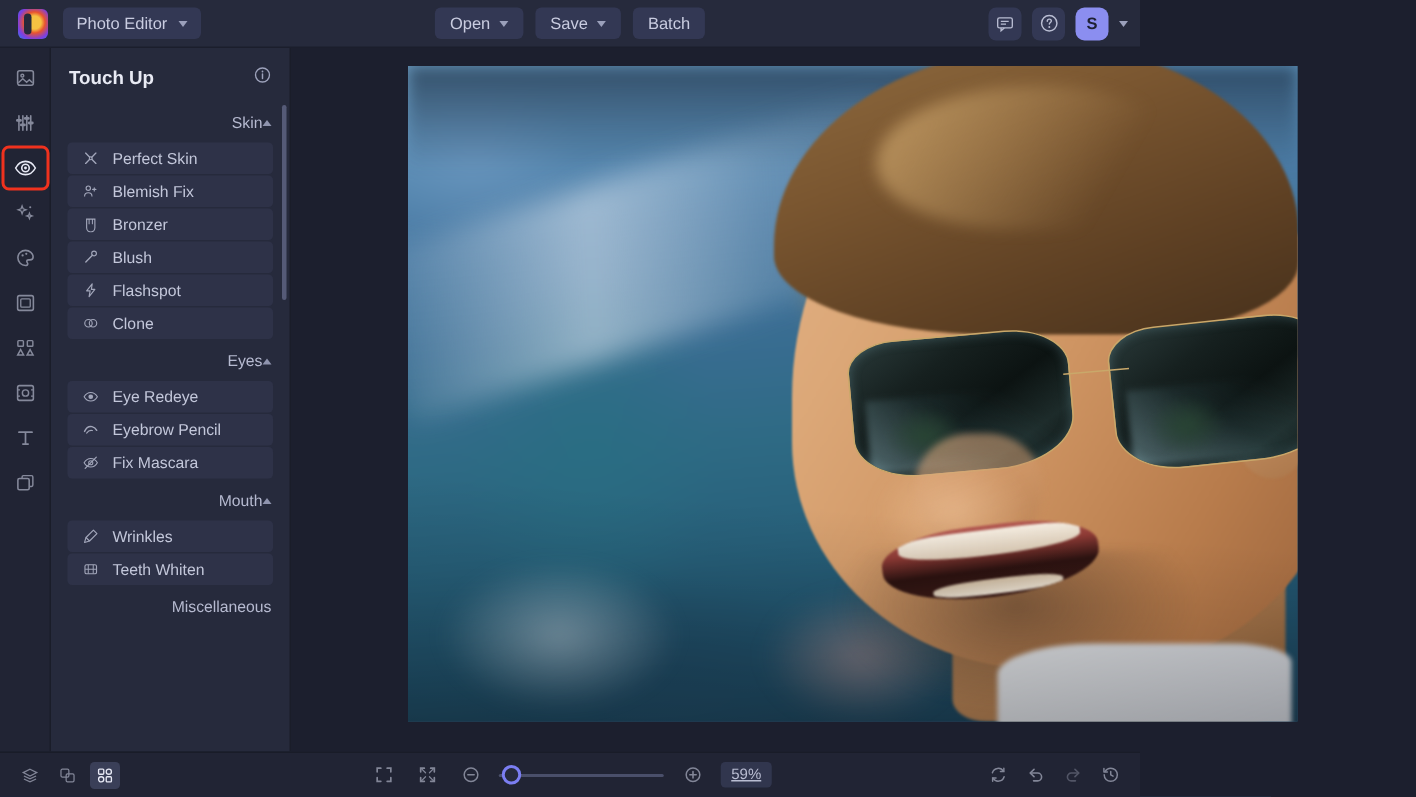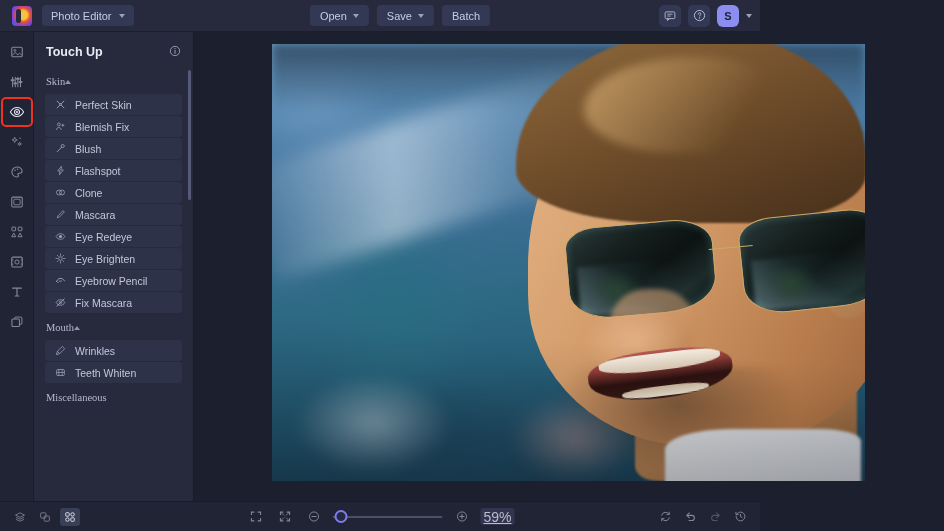--- a/index.html
+++ b/index.html
@@ -48,21 +48,21 @@
     cursor: pointer;
   }
   .chev {
     width: 0; height: 0;
     border-left: 3.5px solid transparent;
     border-right: 3.5px solid transparent;
     border-top: 4px solid #9ba0bb;
   }
   .center-actions {
     position: absolute; left: 50%; transform: translateX(-50%);
-    display: flex; align-items: center; gap: 8px; margin-left: 20px;
+    display: flex; align-items: center; gap: 8px;
   }
   .tbtn {
     display: flex; align-items: center; gap: 6px;
     height: 21px; padding: 0 10px;
     background: #333854; border-radius: 4px;
     color: #c9cce0; font-size: 11px; cursor: pointer;
     border: none;
   }
   .tbtn.plain { background: #333854; }
   .right-actions {
@@ -136,25 +136,24 @@
     background: #7b7ef2;
     border-radius: 4px;
     color: #1a1d2e; font-size: 10px; font-weight: bold;
     display: flex; align-items: center; justify-content: center;
     cursor: pointer;
   }
   .panel-scroll {
     flex: 1; overflow: hidden; position: relative;
   }
   .group-head {
-    display: flex; align-items: center; justify-content: flex-start;
+    display: flex; align-items: center; justify-content: flex-end;
     padding: 8px 12px 6px 12px;
     color: #b6bad0; font-size: 10.5px;
     cursor: pointer;
-    font-family: Liberation Serif, serif;
   }
   .caret-up {
     width: 0; height: 0;
     border-left: 3.5px solid transparent;
     border-right: 3.5px solid transparent;
     border-bottom: 4px solid #8f94ae;
   }
   .tool-item {
     display: flex; align-items: center; gap: 9px;
     height: 21px; margin: 1px 11px;
@@ -397,21 +396,21 @@
     width: 100%; height: 2px; background: #4a4f6a; border-radius: 2px;
   }
   .zhandle {
     position: absolute; left: 2px;
     width: 13px; height: 13px; border-radius: 50%;
     background: #262a3c; border: 2.5px solid #7b7ef2;
   }
   .zval {
     min-width: 34px; height: 17px;
     background: #31364e; border-radius: 3px;
-    color: #b9bdd2; font-size: 14px;
+    color: #b9bdd2; font-size: 10px;
     display: flex; align-items: center; justify-content: center; text-decoration: underline;
   }
   .bright { margin-left: auto; display: flex; align-items: center; gap: 5px; }
 </style>
 </head>
 <body>
 
 <div id="app">
 
   <div class="topbar">
@@ -563,20 +562,29 @@
                   <circle cx="5.6" cy="5" r="2.1" stroke="#c3c7da" stroke-width="1.1"></circle>
                   <path d="M2 13c0-2 1.6-3.5 3.6-3.5S9.2 11 9.2 13" stroke="#c3c7da" stroke-width="1.1" fill="none"></path>
                   <path d="M11.4 4.6v3.2M9.8 6.2h3.2" stroke="#c3c7da" stroke-width="1.1" stroke-linecap="round"></path>
                 </svg>
               </span>
               <span>Blemish Fix</span>
             </div>
             <div class="tool-item">
               <span class="ti">
                 <svg width="11" height="11" viewBox="0 0 16 16" fill="none">
+                  <path d="M4 3h8v8.5a4 4 0 01-8 0z" stroke="#c3c7da" stroke-width="1.1" fill="none"></path>
+                  <path d="M6.4 3v5M9.6 3v5" stroke="#c3c7da" stroke-width="1"></path>
+                </svg>
+              </span>
+              <span>Bronzer</span>
+            </div>
+            <div class="tool-item">
+              <span class="ti">
+                <svg width="11" height="11" viewBox="0 0 16 16" fill="none">
                   <circle cx="11.2" cy="4.4" r="2.3" stroke="#c3c7da" stroke-width="1.1"></circle>
                   <path d="M9.6 6.1L3.2 12.6" stroke="#c3c7da" stroke-width="1.3" stroke-linecap="round"></path>
                 </svg>
               </span>
               <span>Blush</span>
             </div>
             <div class="tool-item">
               <span class="ti">
                 <svg width="11" height="11" viewBox="0 0 16 16" fill="none">
                   <path d="M9.4 1.8L4 8.6h3.4L6.4 14.2 12 7.2H8.6z" stroke="#c3c7da" stroke-width="1.1" fill="none" stroke-linejoin="round"></path>
@@ -586,45 +594,32 @@
             </div>
             <div class="tool-item">
               <span class="ti">
                 <svg width="11" height="11" viewBox="0 0 16 16" fill="none">
                   <circle cx="5.8" cy="8" r="3.6" stroke="#c3c7da" stroke-width="1.1"></circle>
                   <circle cx="10.2" cy="8" r="3.6" stroke="#c3c7da" stroke-width="1.1"></circle>
                 </svg>
               </span>
               <span>Clone</span>
             </div>
-            <div class="tool-item">
-              <span class="ti">
-                <svg width="11" height="11" viewBox="0 0 16 16" fill="none">
-                  <path d="M11.8 2.4l1.9 1.9-7.6 7.6-2.6.7.7-2.6z" stroke="#c3c7da" stroke-width="1.1" fill="none" stroke-linejoin="round"></path>
-                </svg>
-              </span>
-              <span>Mascara</span>
+            <div class="group-head">
+              <span>Eyes</span>
+              <span class="caret-up"></span>
             </div>
             <div class="tool-item">
               <span class="ti">
                 <svg width="11" height="11" viewBox="0 0 16 16" fill="none">
                   <path d="M1.6 8C3.2 5.2 5.4 3.9 8 3.9s4.8 1.3 6.4 4.1c-1.6 2.8-3.8 4.1-6.4 4.1S3.2 10.8 1.6 8z" stroke="#c3c7da" stroke-width="1.1"></path>
                   <circle cx="8" cy="8" r="2.3" fill="#c3c7da"></circle>
                 </svg>
               </span>
               <span>Eye Redeye</span>
-            </div>
-            <div class="tool-item">
-              <span class="ti">
-                <svg width="11" height="11" viewBox="0 0 16 16" fill="none">
-                  <circle cx="8" cy="8" r="2.6" stroke="#c3c7da" stroke-width="1.1"></circle>
-                  <path d="M8 1.4v2M8 12.6v2M1.4 8h2M12.6 8h2M3.4 3.4l1.4 1.4M11.2 11.2l1.4 1.4M12.6 3.4l-1.4 1.4M4.8 11.2l-1.4 1.4" stroke="#c3c7da" stroke-width="1.1" stroke-linecap="round"></path>
-                </svg>
-              </span>
-              <span>Eye Brighten</span>
             </div>
             <div class="tool-item">
               <span class="ti">
                 <svg width="11" height="11" viewBox="0 0 16 16" fill="none">
                   <path d="M2 9.6C3.8 5.8 6.6 4.4 9.2 5c2.2.5 3.8 2 4.6 3.6" stroke="#c3c7da" stroke-width="1.4" fill="none" stroke-linecap="round"></path>
                   <path d="M4 11.2c1.6-2.2 3.6-3 5.6-2.4" stroke="#c3c7da" stroke-width="1.1" fill="none" stroke-linecap="round"></path>
                 </svg>
               </span>
               <span>Eyebrow Pencil</span>
             </div>

